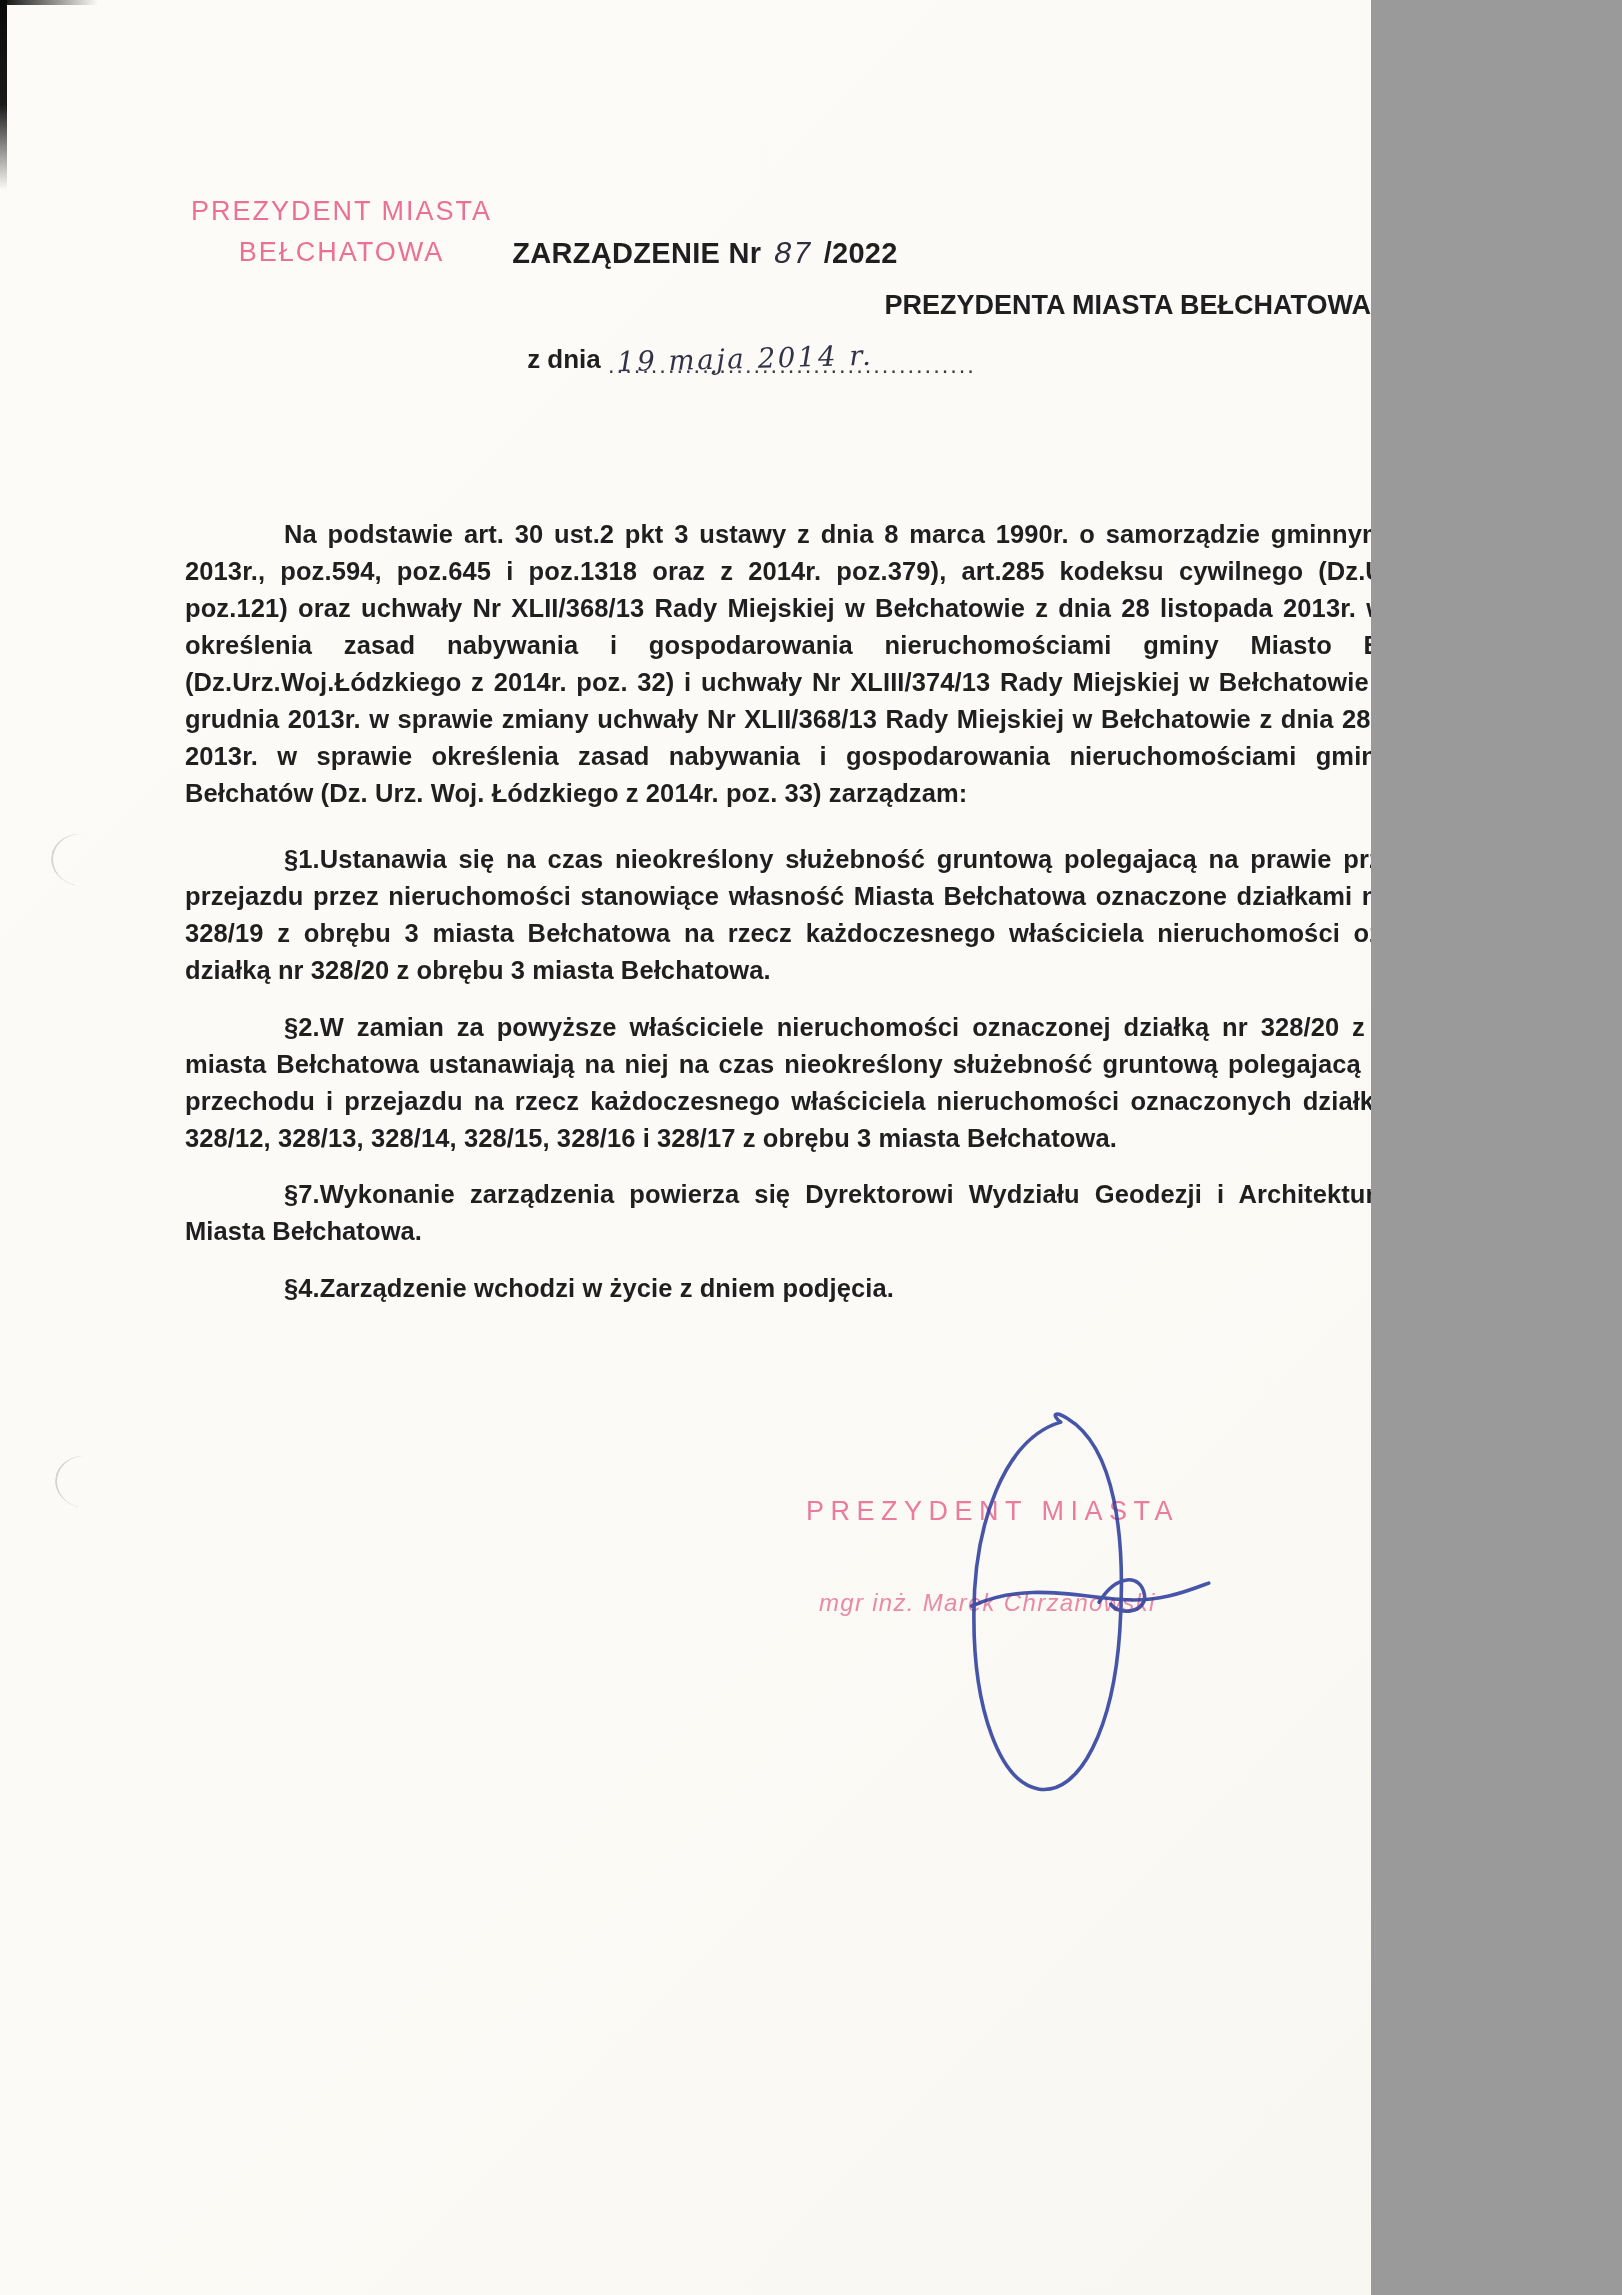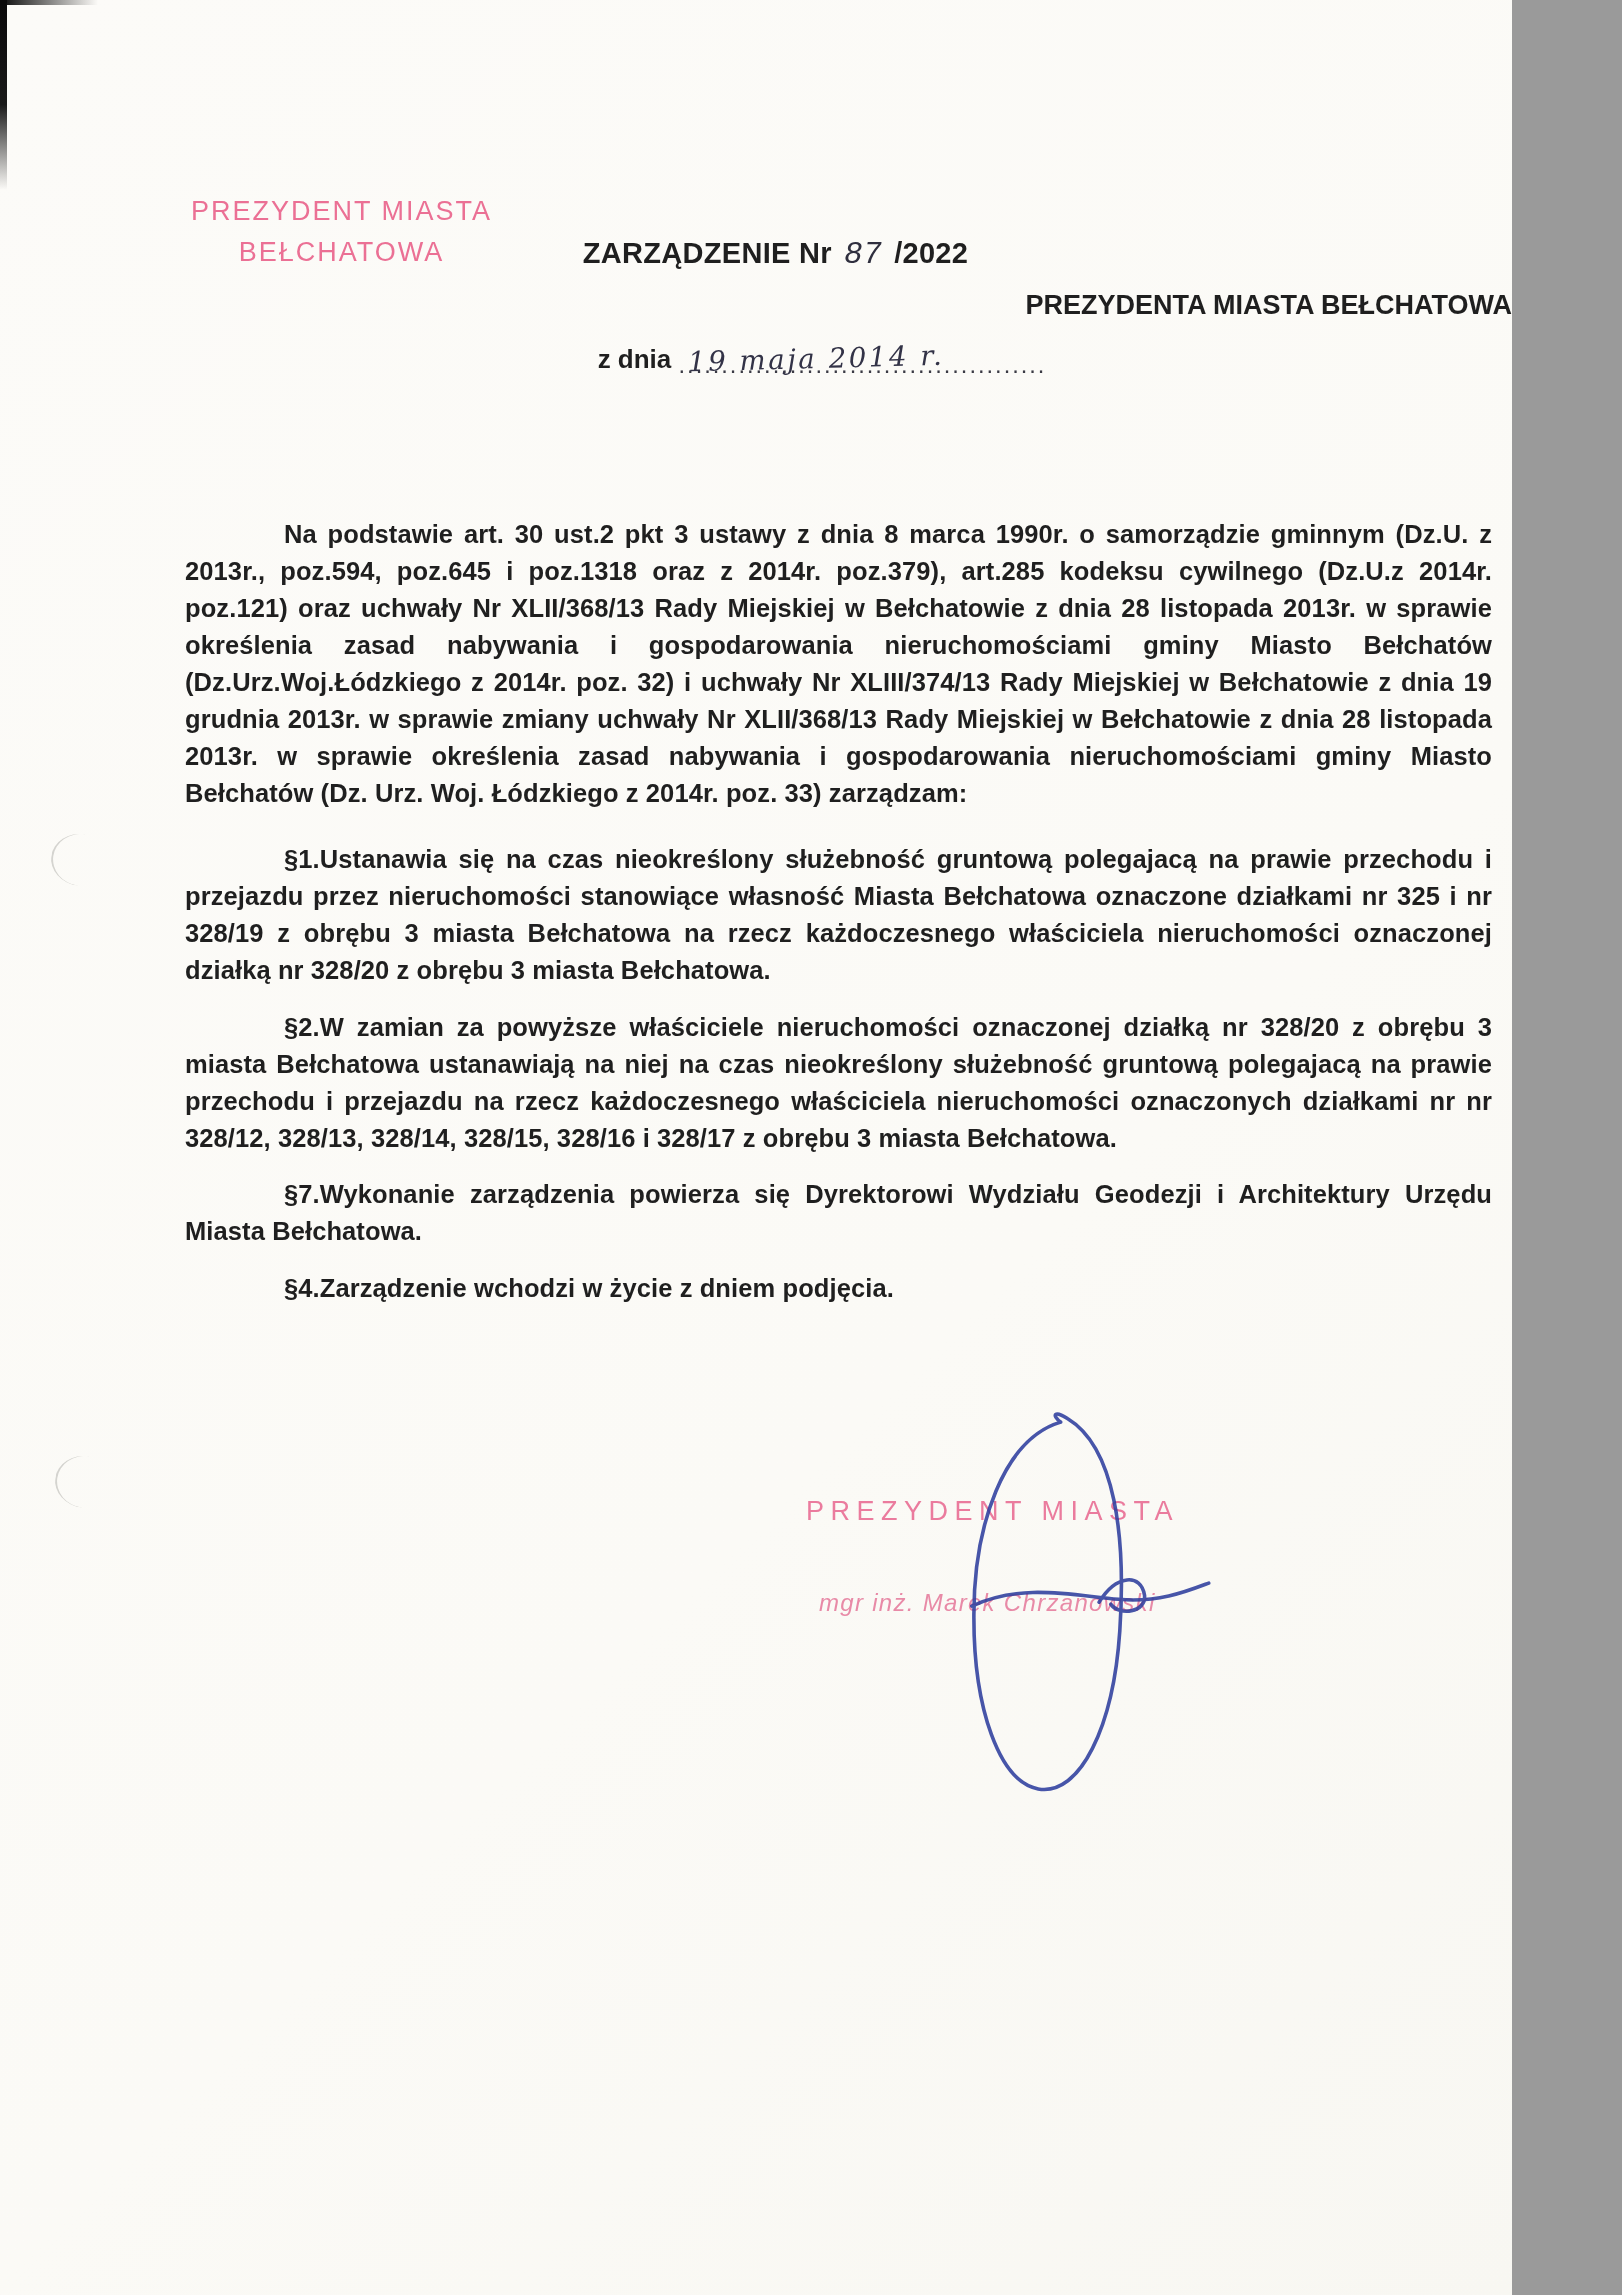--- a/index.html
+++ b/index.html
@@ -2,21 +2,21 @@
 <html style="font-size:10.5px"><head>
 <meta charset="utf-8">
 <style>
   html, body {
     margin: 0;
     padding: 0;
     background: #9a9a9a;
   }
   .page {
     position: relative;
-    width: 1512px;
+    width: 1371px;
     height: 2295px;
     background: linear-gradient(135deg, #fcfbf8 0%, #fbfaf6 60%, #f8f7f2 100%);
     overflow: hidden;
     font-family: "Liberation Sans", sans-serif;
     color: #1f1f1f;
   }
 
   
   .scan-edge-left {
     position: absolute; left: 0; top: 0;

